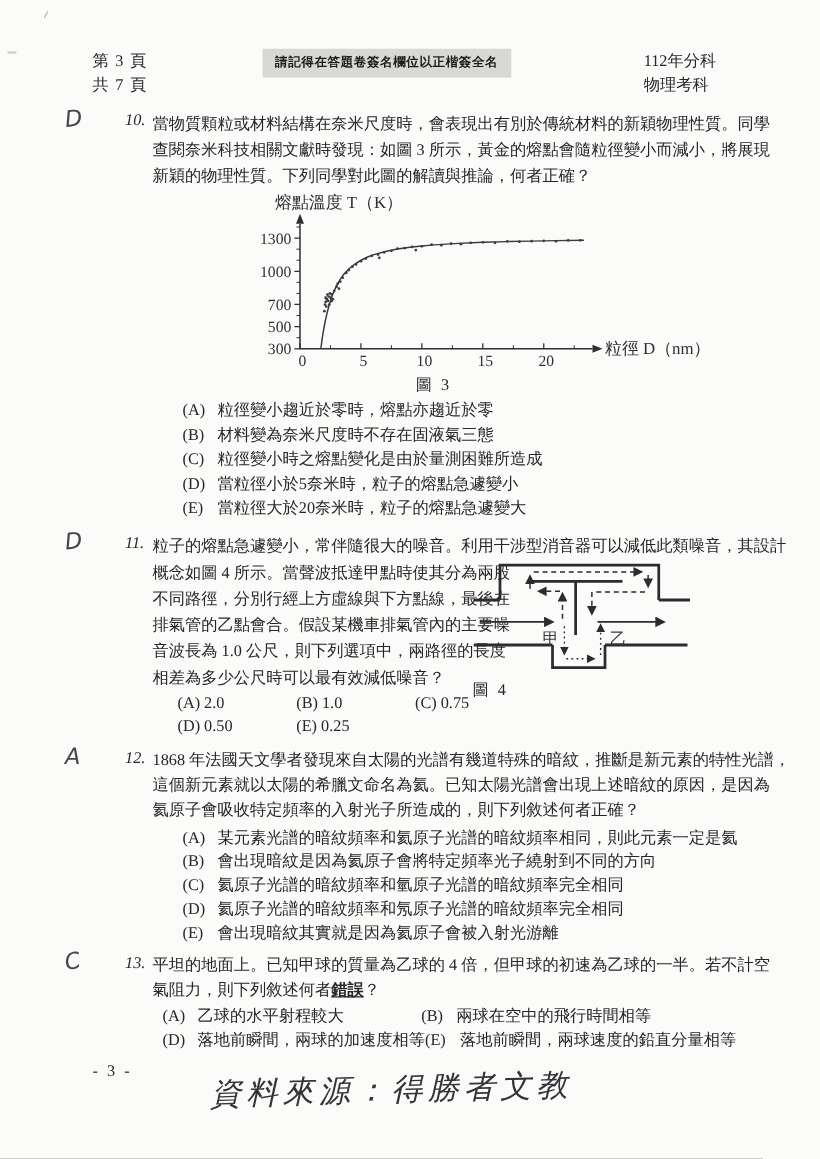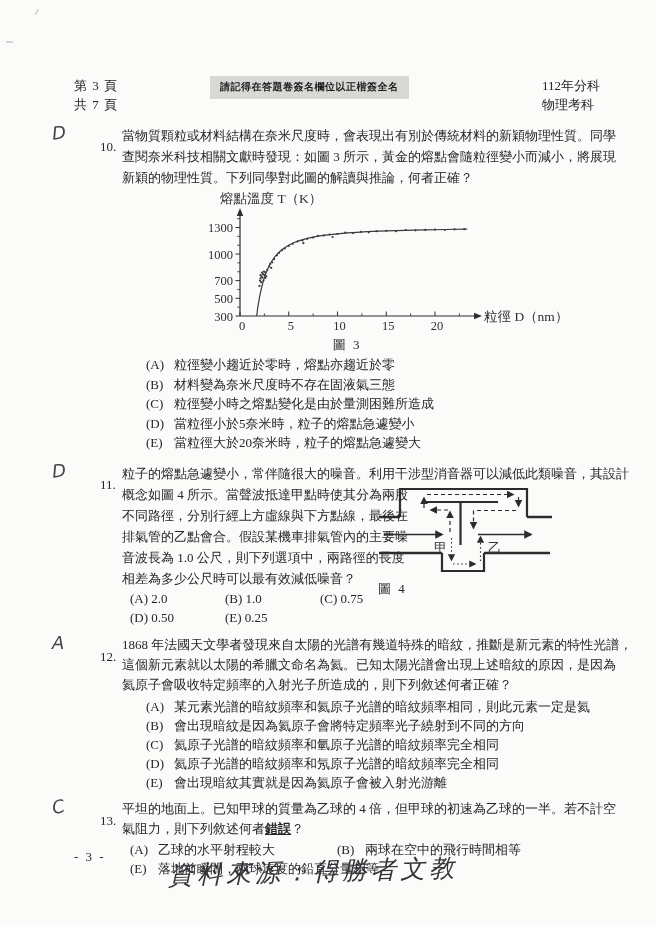--- a/index.html
+++ b/index.html
@@ -7,49 +7,49 @@
     position:relative;width:656px;height:927px;margin:0 auto;
     background:#fbfbf9;overflow:hidden;
     font-family:"Liberation Serif","DejaVu Serif",serif;
     color:#26262a;font-size:13px;
   }
   
   .speck1{position:absolute;left:36px;top:10px;width:5px;height:6px;border-left:1.5px solid #9a9a9a;transform:rotate(28deg);opacity:.7;}
   .speck2{position:absolute;left:6px;top:41px;width:7px;height:2px;background:#c9c9c9;opacity:.8;}
 
   
-  .header{display:flex;align-items:flex-start;padding:76px 40px 0 74px;}
+  .header{display:flex;align-items:flex-start;padding:39px 40px 0 74px;}
   .hdr-left div{line-height:19px;letter-spacing:1px;}
   .notice{margin-left:92px;background:#d8d8d5;color:#1c1c1f;
     padding:4px 10px 5px 10px;font-size:10px;font-weight:bold;letter-spacing:.5px;white-space:nowrap;}
-  .hdr-right{margin-left:auto;margin-right:16px;text-align:left;}
+  .hdr-right{margin-left:auto;margin-right:43px;text-align:left;}
   .hdr-right div{line-height:19px;}
 
   
   .content{padding:0 38px 0 100px;}
   .q{position:relative;padding-left:22px;}
-  .qnum{position:absolute;left:0;top:14px;}
+  .qnum{position:absolute;left:0;top:0;font-style:italic;}
   .ans{position:absolute;left:-48px;top:-3px;
     font-family:"DejaVu Sans",sans-serif;font-size:18px;color:#45454c;
     font-style:italic;transform:rotate(-6deg);font-weight:400;}
   .stem-line{line-height:21px;white-space:nowrap;}
   .stem-line.tight{line-height:20px;}
   .opts{margin-top:2px;margin-left:24px;}
   .opt{line-height:19.5px;white-space:nowrap;}
   .opt .lbl{display:inline-block;width:28px;}
   .opt.tight{line-height:19px;}
   .emph{font-weight:bold;text-decoration:underline;}
 
   
   .fig3-block{margin:1px 0 2px 70px;}
   .fig3-caption{width:310px;text-align:center;line-height:16px;margin-top:-2px;letter-spacing:2px;}
 
   
   .q11-wrap{width:292px;}
-  .q11-optrow{margin-left:8px;line-height:19.5px;white-space:nowrap;text-decoration:underline;}
+  .q11-optrow{margin-left:20px;line-height:19.5px;white-space:nowrap;text-decoration:underline;}
   .q11-optrow .optnum{display:inline-block;width:95px;}
   .fig4{position:absolute;right:60px;top:14px;width:180px;}
   .fig4-caption{text-align:left;line-height:16px;margin-top:2px;letter-spacing:2px;}
 
   
   .q13-opts{margin-top:1px;margin-left:8px;display:flex;flex-wrap:wrap;width:500px;}
   .q13-opts .opt{line-height:19px;}
   .q13-opts .opt:nth-child(odd){min-width:207px;}
   .q13-opts .opt:nth-child(5){min-width:0;}
 
@@ -272,20 +272,21 @@
     </div>
 
     <div class="q" style="margin-top:7px;">
       <span class="ans" style="transform:rotate(-12deg);">C</span>
       <span class="qnum">13.</span>
       <div class="stem-line tight">平坦的地面上。已知甲球的質量為乙球的 4 倍，但甲球的初速為乙球的一半。若不計空</div>
       <div class="stem-line tight"><span>氣阻力，則下列敘述何者</span><span class="emph">錯誤</span><span>？</span></div>
       <div class="q13-opts">
         <div class="opt"><span class="lbl">(A)</span><span>乙球的水平射程較大</span></div>
         <div class="opt"><span class="lbl">(B)</span><span>兩球在空中的飛行時間相等</span></div>
+        <div class="opt"><span class="lbl">(D)</span><span>落地前瞬間，兩球的加速度相等</span></div>
         <div class="opt"><span class="lbl">(E)</span><span>落地前瞬間，兩球速度的鉛直分量相等</span></div>
       </div>
     </div>
   </div>
 
   <div class="footer-page">- 3 -</div>
   <div class="hand-source">資料來源：得勝者文教</div>
 </div>
 
 </body></html>

